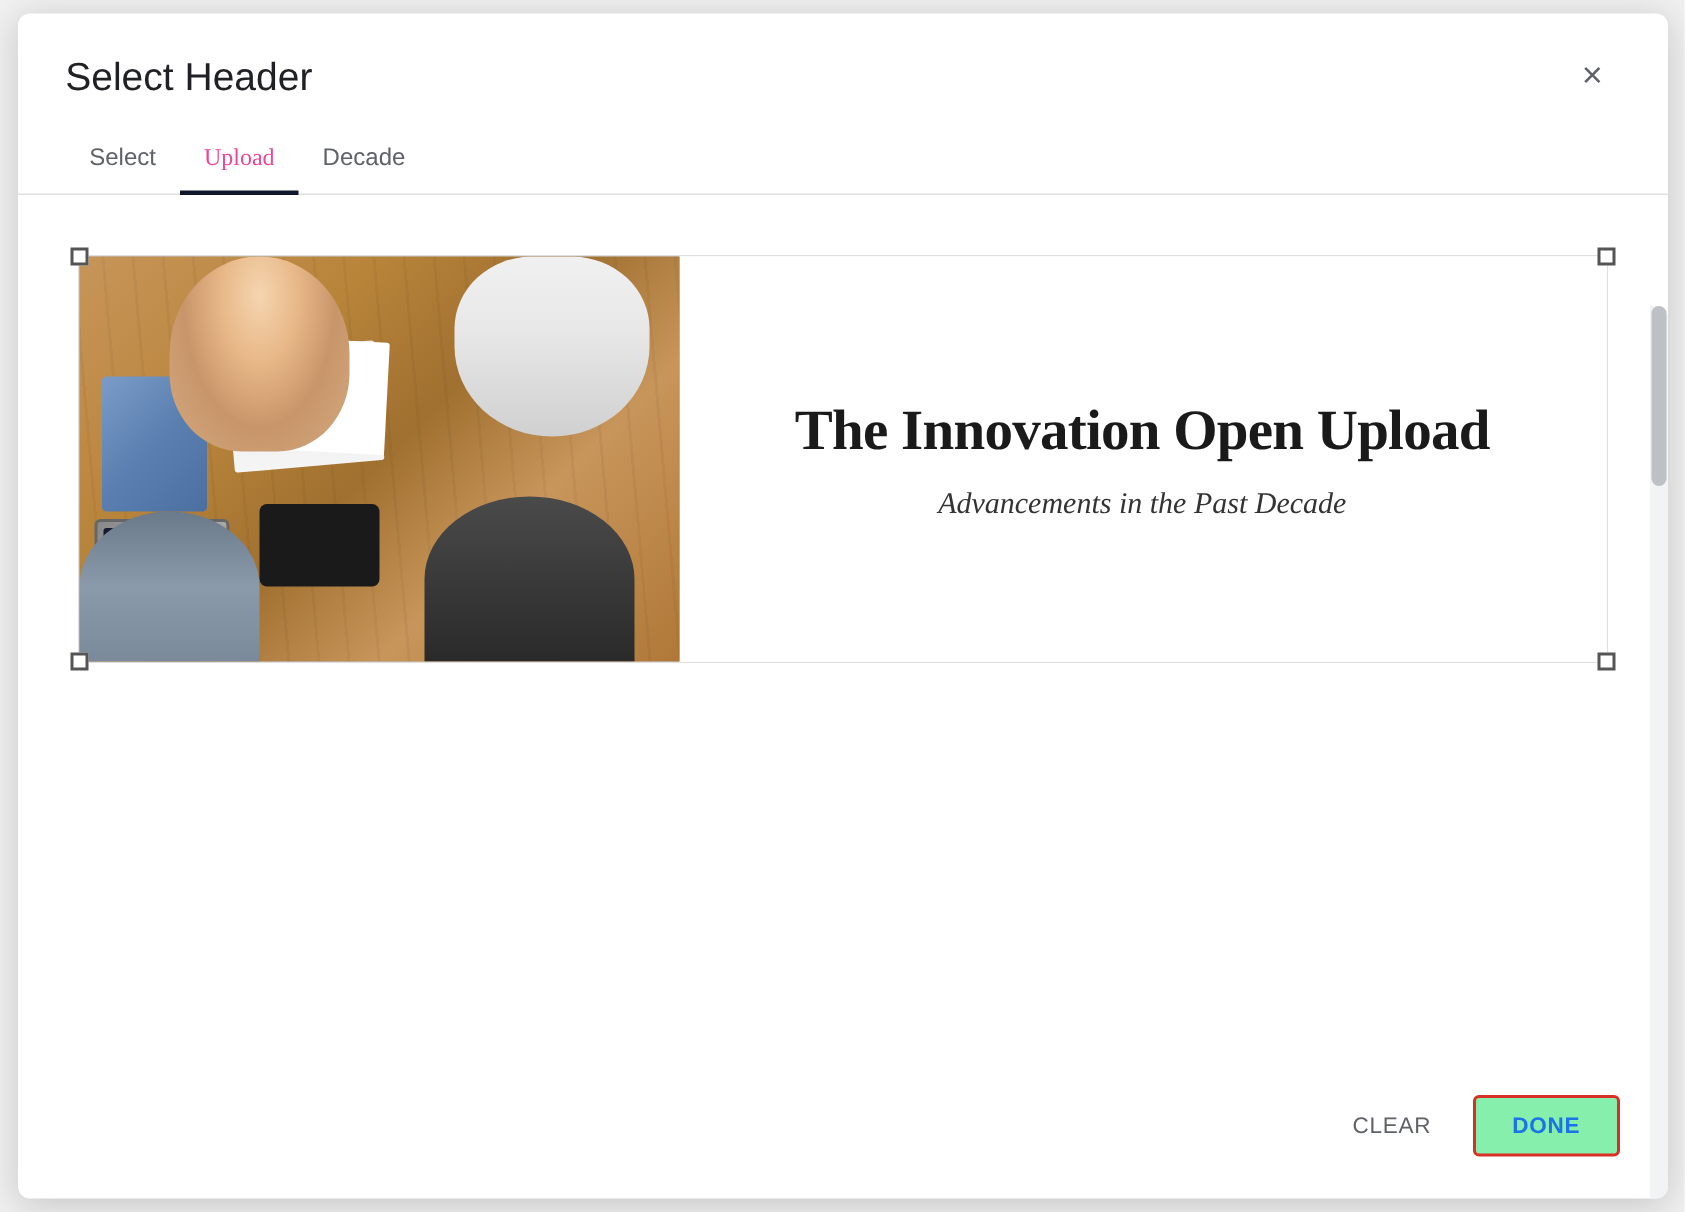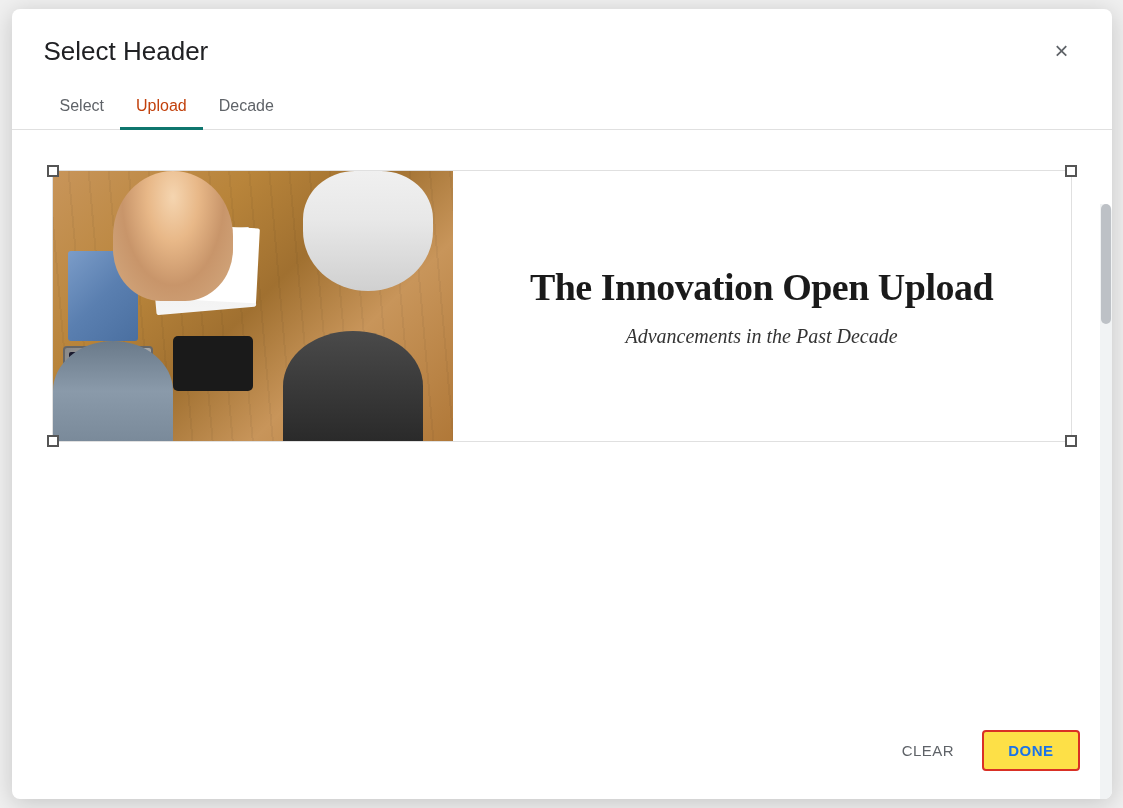--- a/index.html
+++ b/index.html
@@ -70,22 +70,23 @@
       font-size: 16px;
       font-weight: 500;
       color: #5f6368;
       cursor: pointer;
       border-bottom: 3px solid transparent;
       margin-bottom: -1px;
       text-decoration: none;
     }
 
     .tab.active {
-      color: #c2410c;
-      border-bottom: 3px solid #0f766e;
+      color: #ec4899;
+      border-bottom: 3px solid #0f172a;
+      font-family: Liberation Serif, serif;
     }
 
     .dialog-body {
       flex: 1;
       padding: 40px 32px 20px 32px;
       display: flex;
       flex-direction: column;
       align-items: center;
     }
 
@@ -302,21 +303,21 @@
       font-size: 15px;
       font-weight: 500;
       padding: 10px 20px;
       cursor: pointer;
       letter-spacing: 0.5px;
       text-transform: uppercase;
       border-radius: 4px;
     }
 
     .btn-done {
-      background: #fde047;
+      background: #86efac;
       border: 2px solid #d93025;
       color: #1a73e8;
       font-size: 15px;
       font-weight: 600;
       padding: 10px 24px;
       cursor: pointer;
       letter-spacing: 0.5px;
       text-transform: uppercase;
       border-radius: 4px;
     }

